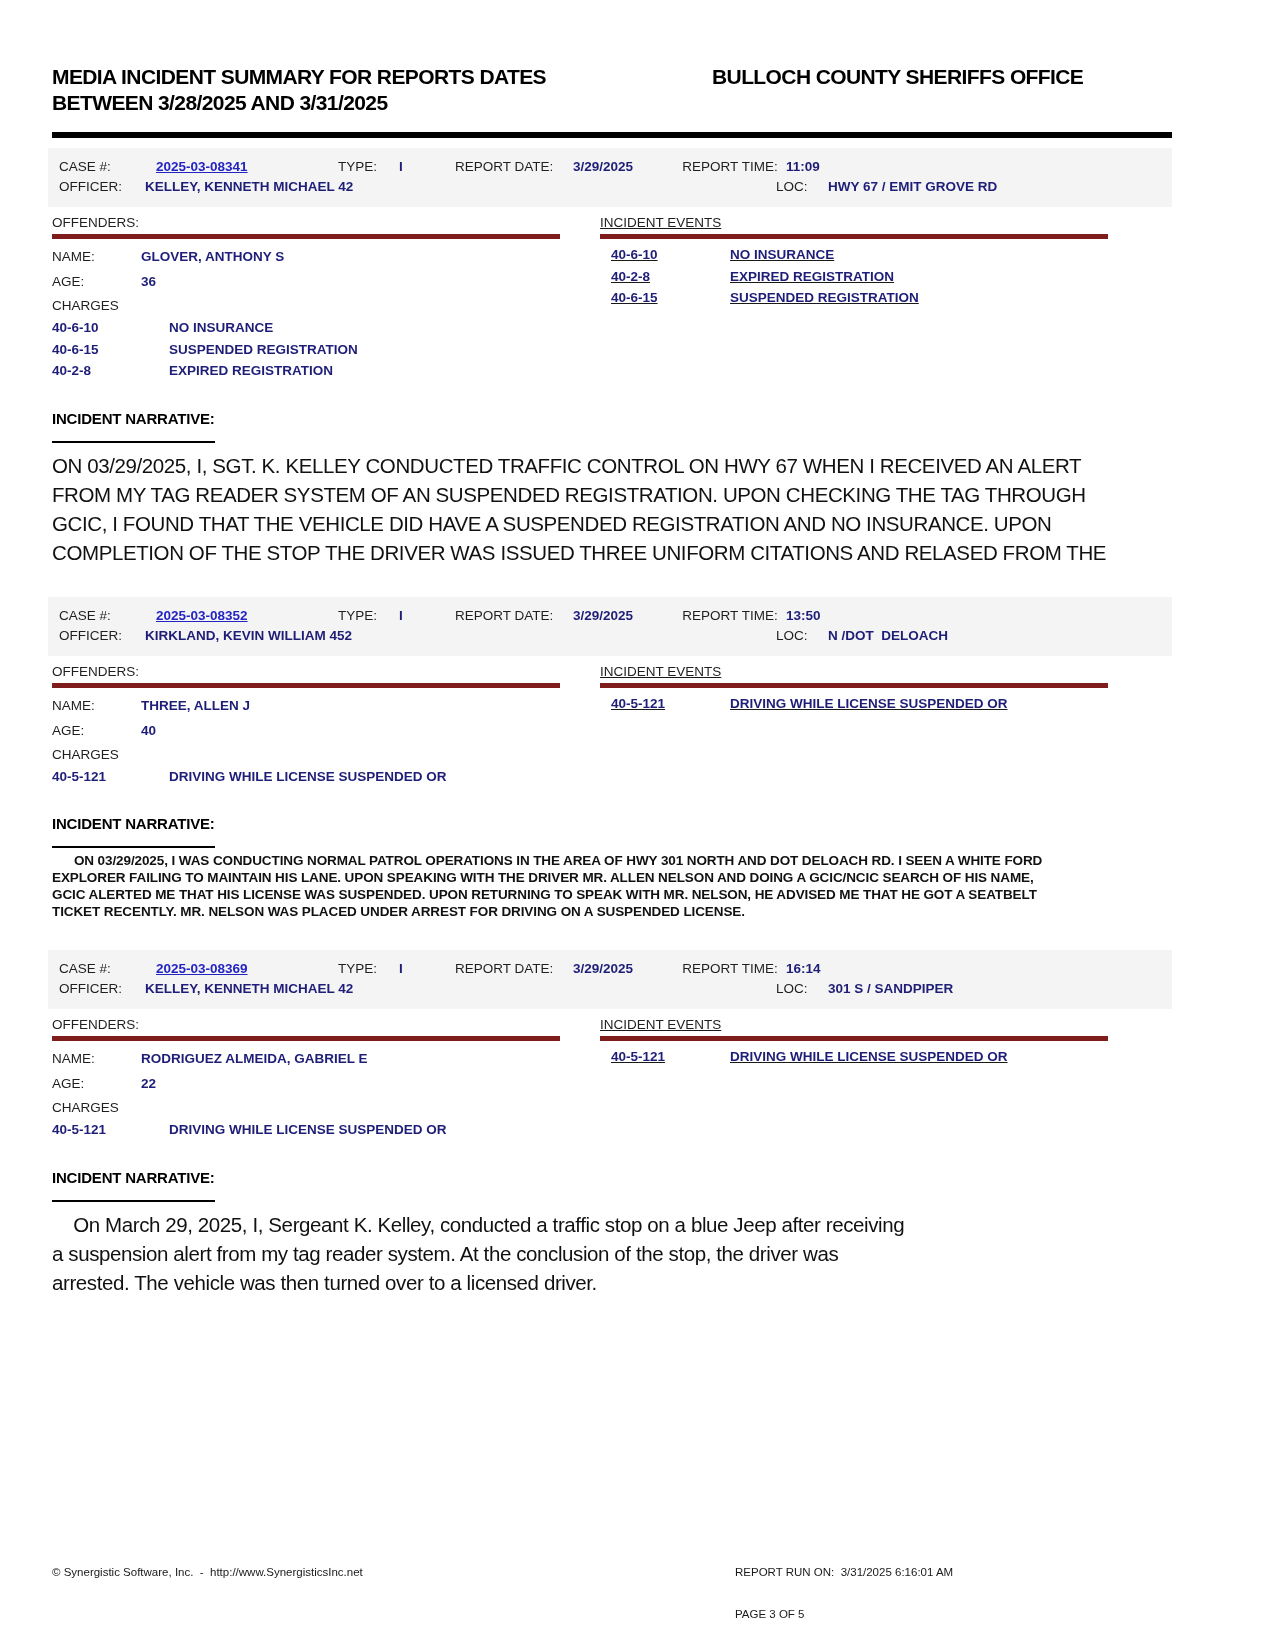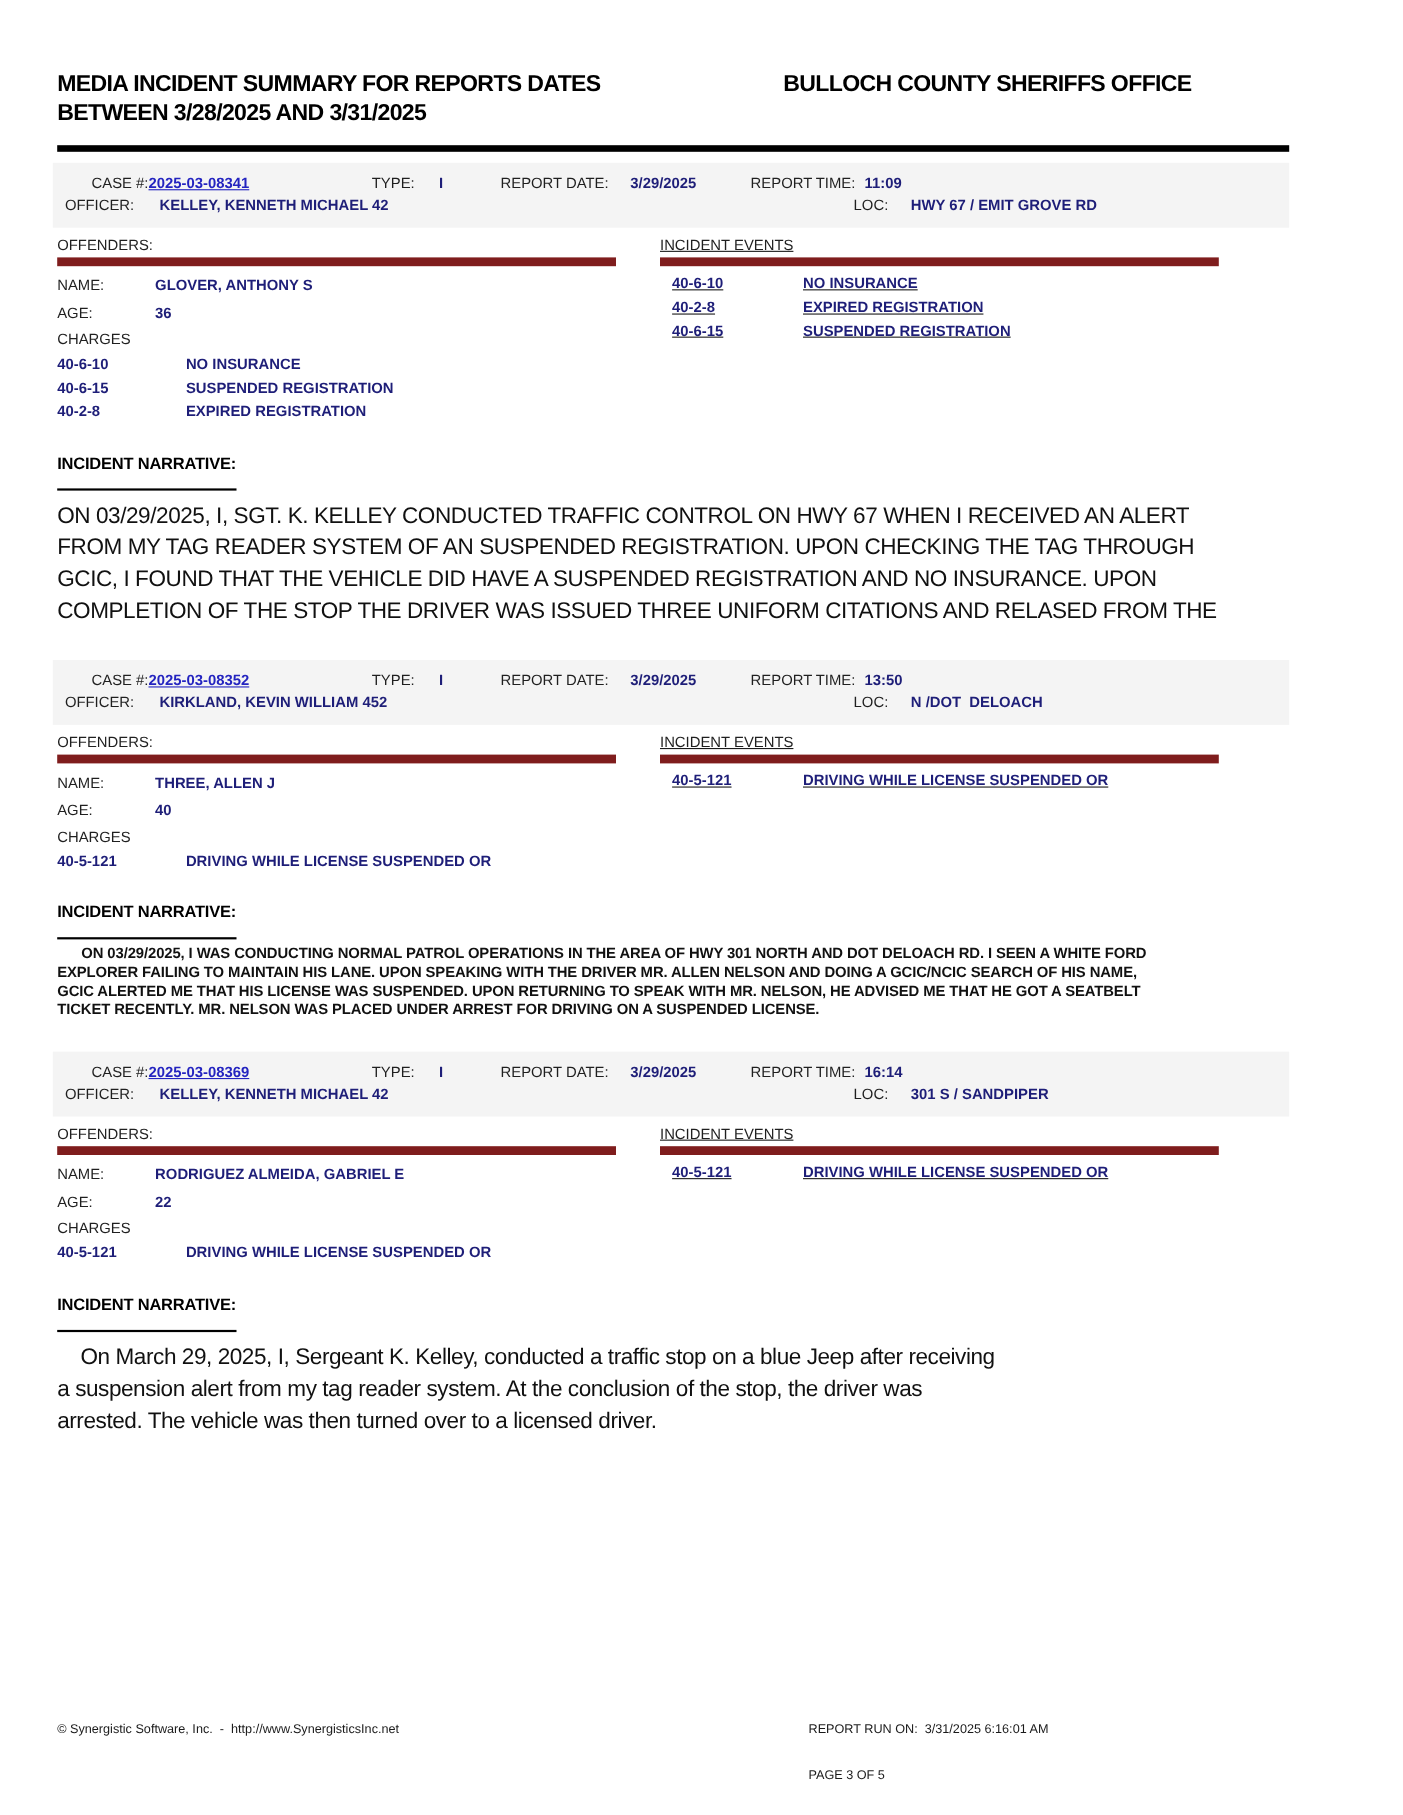--- a/index.html
+++ b/index.html
@@ -14,30 +14,30 @@
   .doc-header { display:flex; margin-top:64px; }
   .title-left { width:660px; font-weight:bold; font-size:21px; line-height:26px; letter-spacing:-0.6px; color:#000; }
   .title-right { flex:1; font-weight:bold; font-size:21px; line-height:26px; letter-spacing:-0.6px; color:#000; }
   .thick-rule { margin-top:16px; height:6px; background:#000; }
 
   
   .case-band { margin-top:10px; margin-left:-4px; width:1124px; background:#f4f4f4; padding:9px 0 10px 11px; }
   .band-row { display:flex; line-height:20px; font-size:13.5px; white-space:pre; }
   .lbl { color:#1f1f1f; }
   .val { color:#1e1e78; font-weight:bold; }
-  .case-link { color:#2424c0; font-weight:bold; text-decoration:underline; cursor:pointer; }
-  .w-caselbl { width:76px;text-align:right; } .w-caseno { width:203px; } .w-typelbl { width:61px; }
+  .case-link { color:#2424c0; font-weight:bold; text-decoration:underline; cursor:pointer;margin-left:21px; }
+  .w-caselbl { width:76px; } .w-caseno { width:203px; } .w-typelbl { width:61px; }
   .w-typeval { width:56px; } .w-rdlbl { width:118px; } .w-rdval { width:101px; } .w-rtlbl { width:112px;text-align:center; }
   .w-offlbl { width:86px; } .w-offname { width:631px; } .w-loclbl { width:52px; }
 
   
   .cols { display:flex; margin-top:6px; align-items:flex-start; }
   .col-left { width:508px; }
   .col-right { width:550px; margin-left:40px;text-decoration:underline; }
-  .col-head { font-size:13.5px; line-height:19px; color:#1f1f1f; padding-bottom:2px; border-bottom:8px solid #7f1d1d; }
+  .col-head { font-size:13.5px; line-height:19px; color:#1f1f1f; padding-bottom:2px; border-bottom:5px solid #7f1d1d; }
   .col-right .col-head { width:508px; }
   .col-body { margin-top:5px; }
   .col-right .col-body { padding-left:11px; }
   .kv { display:flex; line-height:25px; font-size:13.5px; }
   .kv .k { width:89px; }
   .charges-lbl { line-height:23px; font-size:13.5px; color:#1f1f1f; }
   .charge-row, .event-row { display:flex; line-height:21.5px; font-size:13.5px; }
   .charge-row .code { width:117px; }
   .event-row .code { width:119px; }
 

